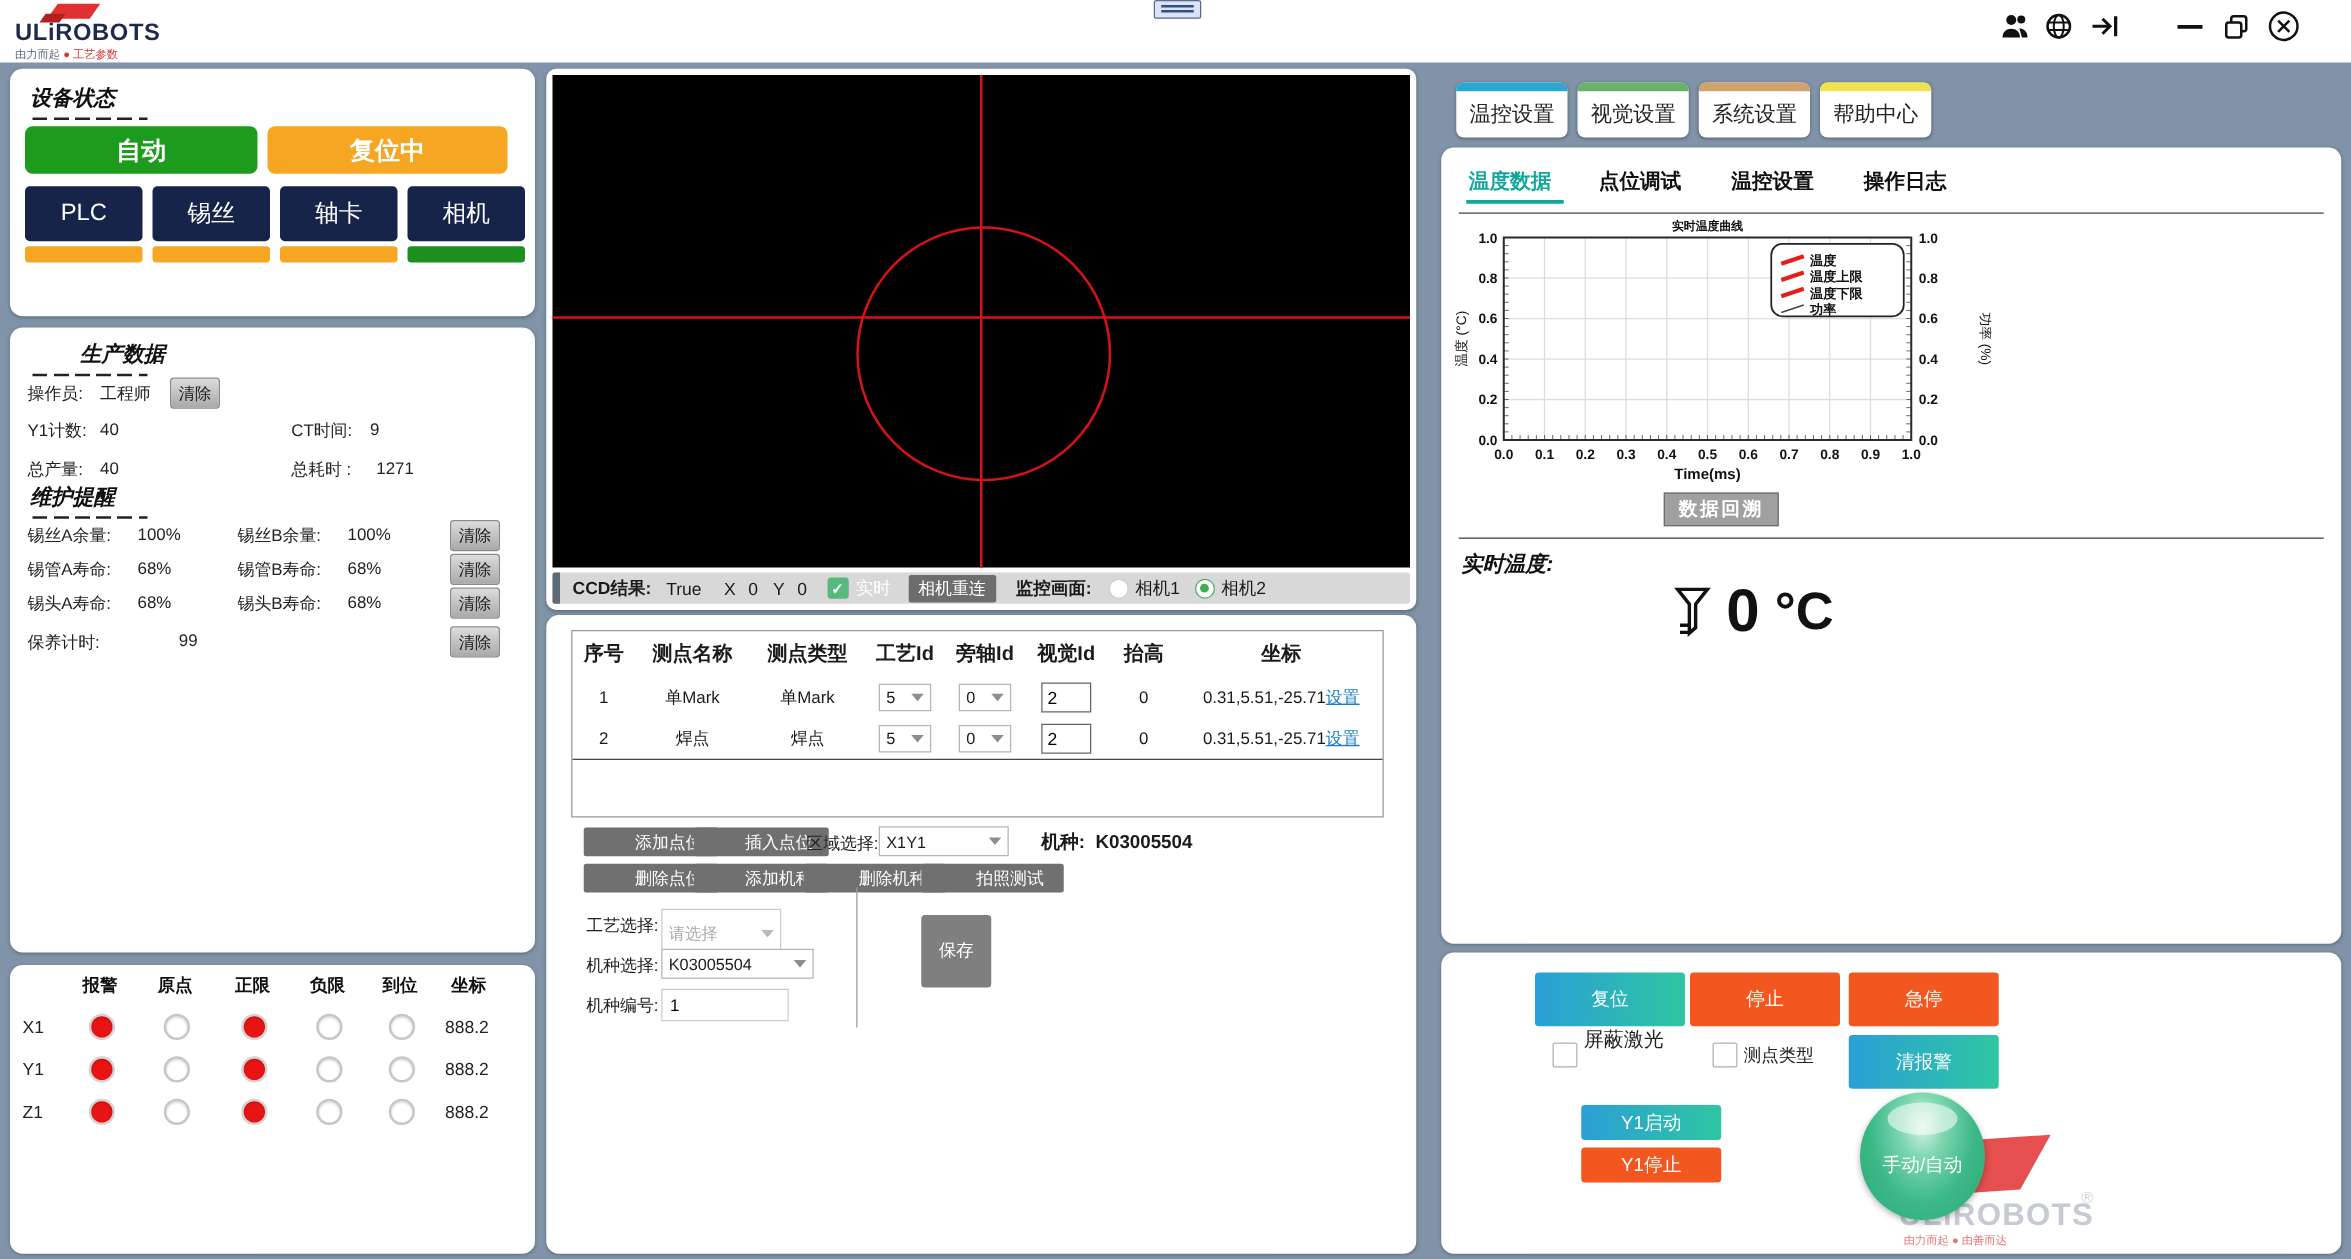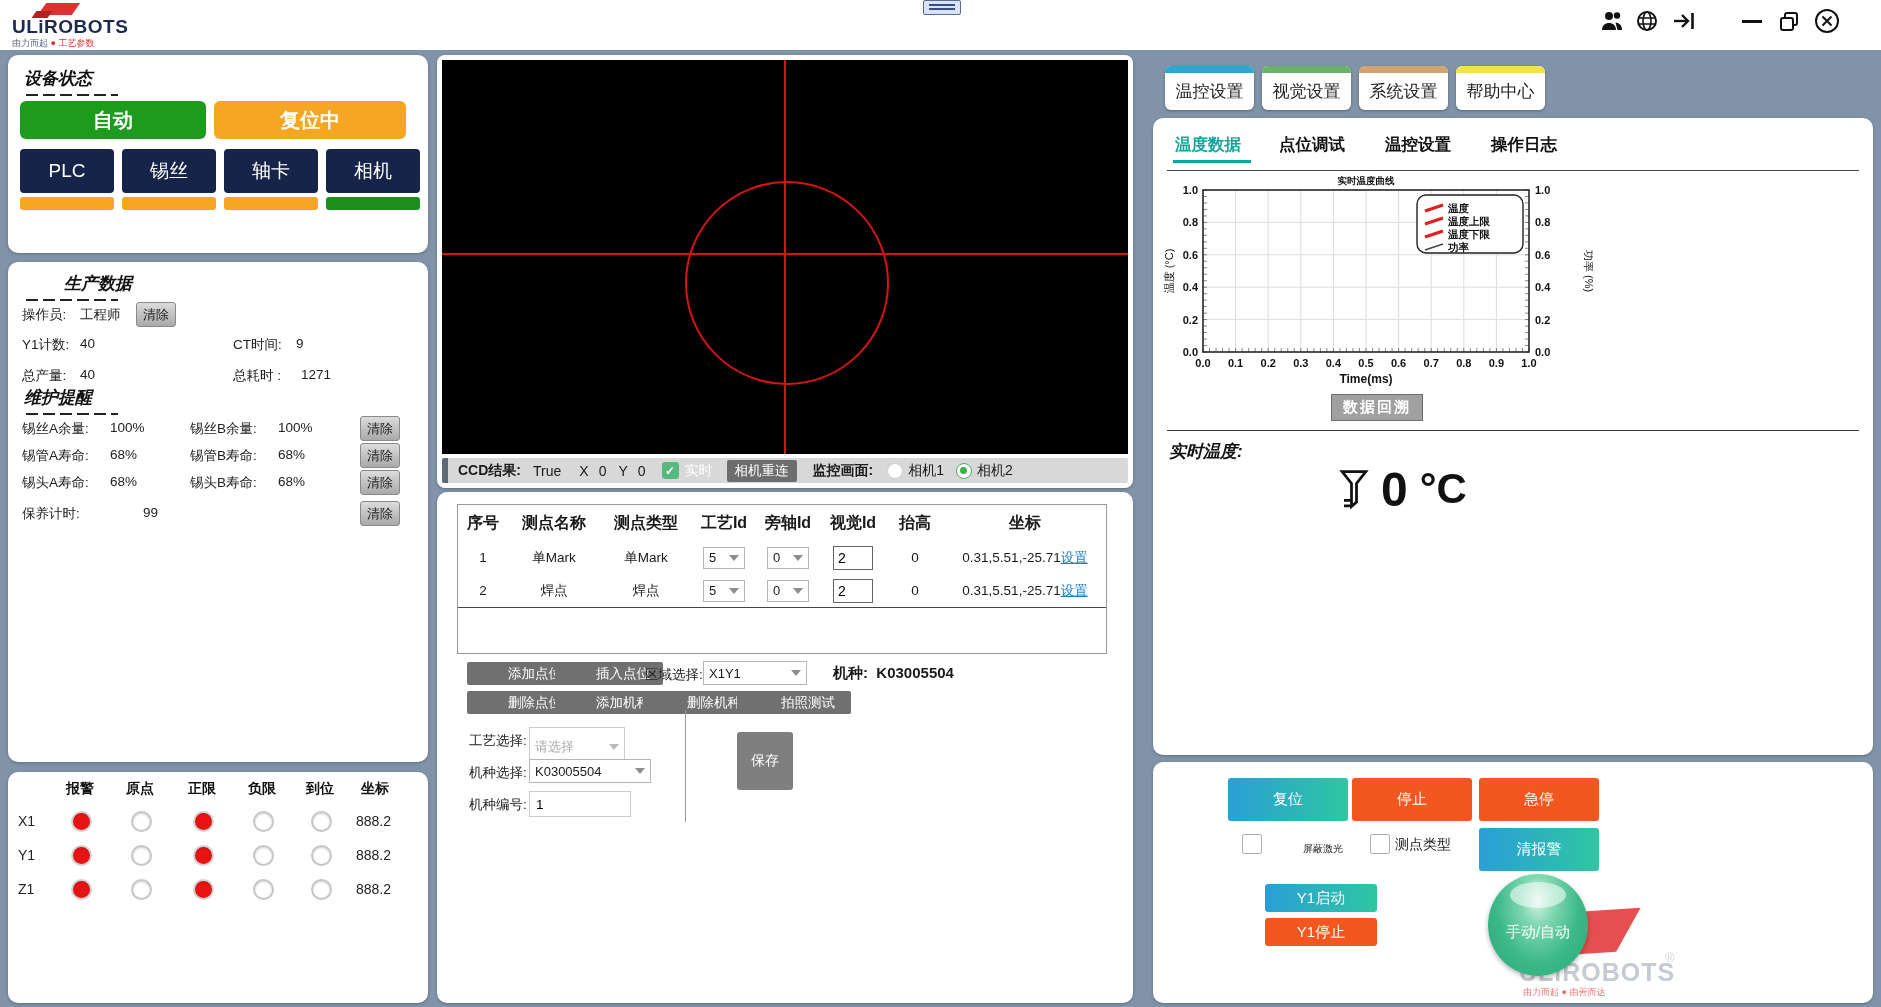--- a/index.html
+++ b/index.html
@@ -526,21 +526,21 @@
   <div class="abs" style="left:408px;top:148px;width:66px;height:44px;background:#e03030;opacity:.85;transform:skewX(-32deg) rotate(-4deg);z-index:0;"></div>
   <div class="wm-name" style="left:366px;top:196px;z-index:0;">ULiROBOTS</div>
   <div class="abs" style="left:512px;top:188px;font-size:13px;color:#cfd3da;z-index:0;">®</div>
   <div class="wm-tag" style="left:370px;top:224px;z-index:0;">由力而起 ● 由善而达</div>
 
   <div class="cbtn teal-g" style="left:75px;top:16px;width:120px;height:43px;z-index:1;">复位</div>
   <div class="cbtn org" style="left:199px;top:16px;width:120px;height:43px;z-index:1;">停止</div>
   <div class="cbtn org" style="left:326px;top:16px;width:120px;height:43px;z-index:1;">急停</div>
 
   <span class="chk" style="left:89px;top:72px;z-index:1;"></span>
-  <div class="lbl" style="left:114px;top:80px;font-size:10px;z-index:1;margin-left:36px;">屏蔽激光</div>
+  <div class="lbl" style="left:114px;top:60px;font-size:16px;z-index:1;">屏蔽激光</div>
   <span class="chk" style="left:217px;top:72px;z-index:1;"></span>
   <div class="lbl" style="left:242px;top:74px;font-size:14px;z-index:1;">测点类型</div>
   <div class="cbtn teal-g" style="left:326px;top:66px;width:120px;height:43px;z-index:1;">清报警</div>
 
   <div class="cbtn teal-g" style="left:112px;top:122px;width:112px;height:28px;z-index:1;">Y1启动</div>
   <div class="cbtn org" style="left:112px;top:156px;width:112px;height:28px;z-index:1;">Y1停止</div>
 
   <div class="abs" style="left:335px;top:112px;width:100px;height:102px;border-radius:50%;background:radial-gradient(ellipse at 50% 26%,#d8f3e6 0%,#7fd7b0 24%,#3cb987 58%,#2aa877 100%);box-shadow:0 2px 5px rgba(0,0,0,.3);display:flex;align-items:center;justify-content:center;color:#fff;font-size:15px;cursor:pointer;z-index:1;">
     <div class="abs" style="left:22px;top:8px;width:56px;height:26px;border-radius:50%;background:rgba(255,255,255,.55);"></div>
     <span style="margin-top:14px;">手动/自动</span>

